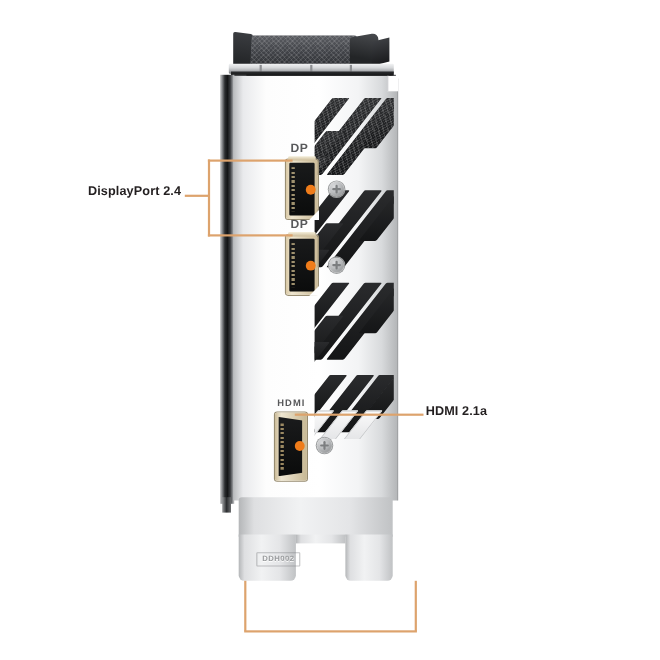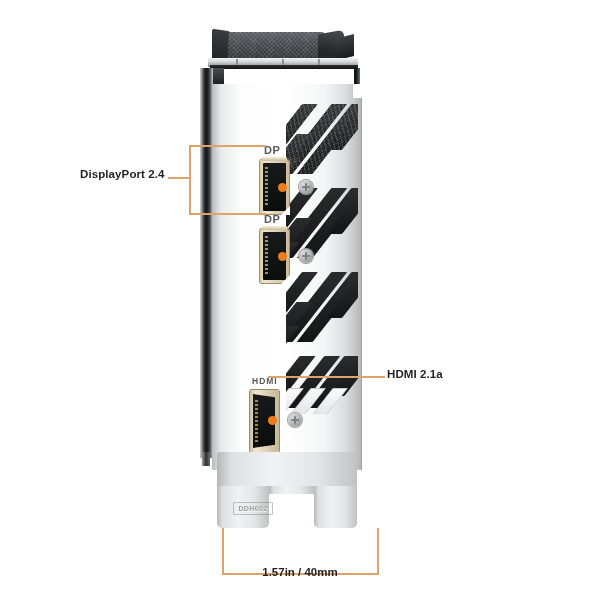--- a/index.html
+++ b/index.html
@@ -108,21 +108,21 @@
     background:linear-gradient(180deg,#2c2e30,#121314);
   }
   #shroud-clip{
     left:6px;top:40px;width:12px;height:18px;
     background:linear-gradient(180deg,#4a4c4e,#1a1b1c);
     border-radius:0 0 2px 2px;
   }
 
   
   #bracket{
-    position:absolute;left:16px;top:56px;width:150px;height:386px;
+    position:absolute;left:16px;top:41px;width:150px;height:386px;
     background:linear-gradient(90deg,
        #b9bbbd 0%, #e9eaec 6%, #fdfdfd 20%, #ffffff 52%,
        #f3f4f5 76%, #d8dadc 90%, #b2b4b6 100%);
     border-radius:0 3px 0 0;
     box-shadow:inset -1px 0 0 #9fa1a3;
   }
   
   #bracket-notch{
     position:absolute;right:0;top:0;width:10px;height:14px;
     background:#ffffff;
@@ -352,15 +352,14 @@
   <div class="lead lead-v" id="dp-brk-v"></div>
   <div class="lead lead-h" id="dp-brk-top"></div>
   <div class="lead lead-h" id="dp-brk-bot"></div>
 
   <div class="lead lead-h" id="hdmi-lead"></div>
   <div class="anno-label" id="hdmi-label">HDMI 2.1a</div>
 
   <div class="lead lead-v" id="dim-v-l"></div>
   <div class="lead lead-v" id="dim-v-r"></div>
   <div class="lead lead-h" id="dim-h"></div>
-  <div id="dim-label">1.57in / 40mm</div>
 
 </div>
 
 </body></html>

